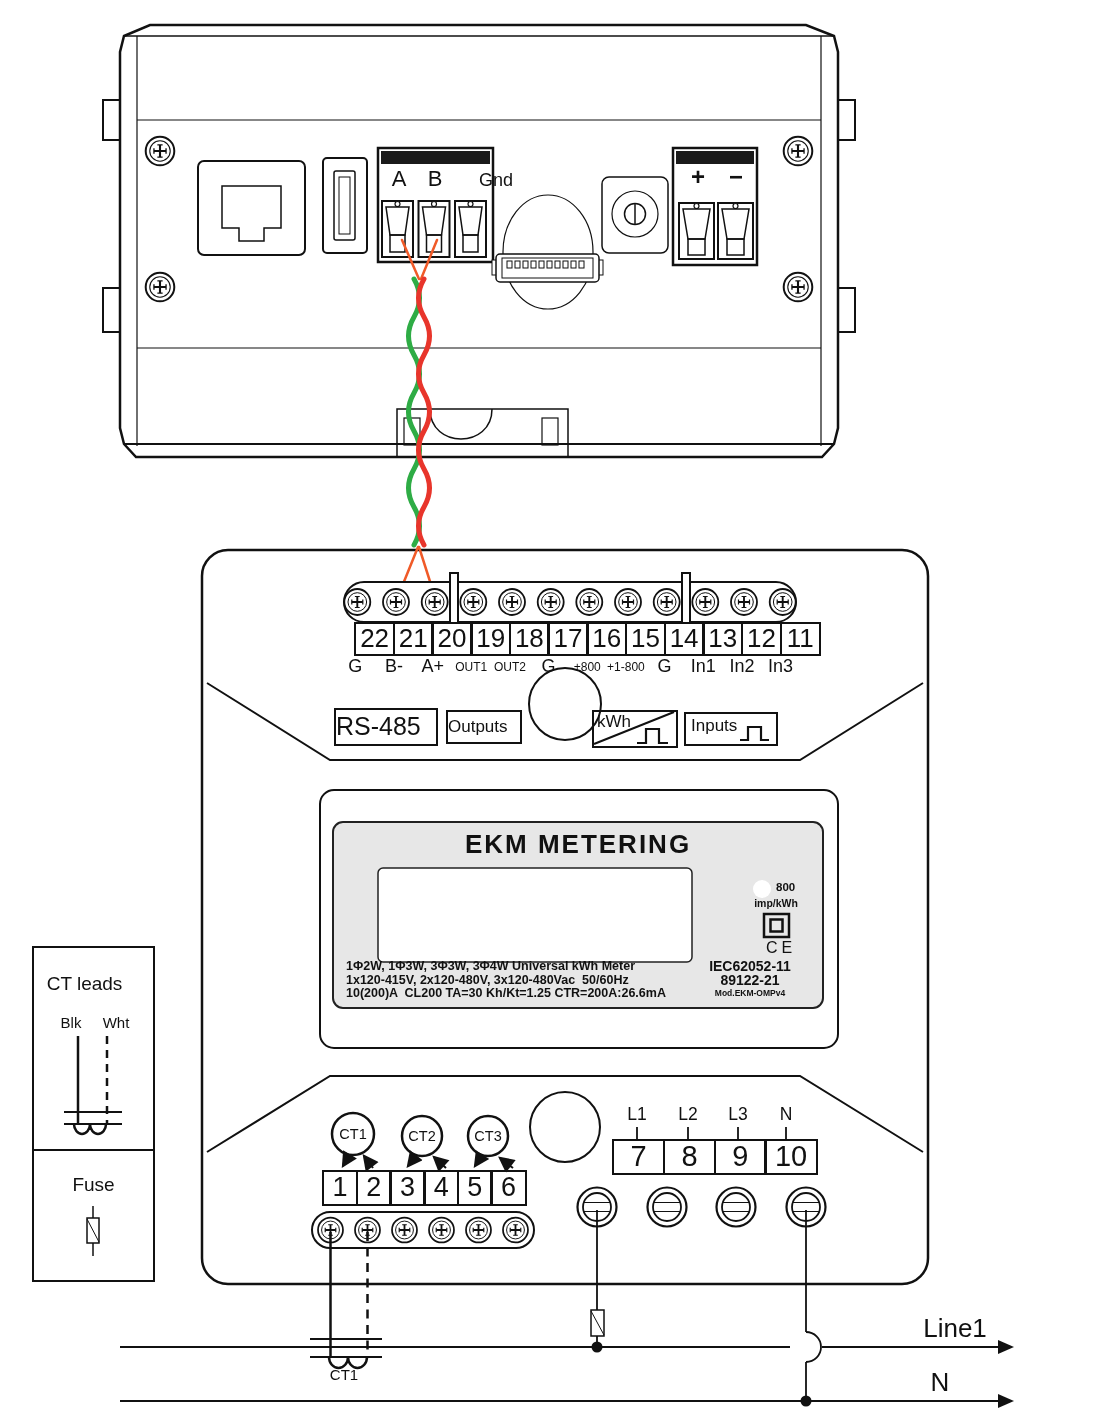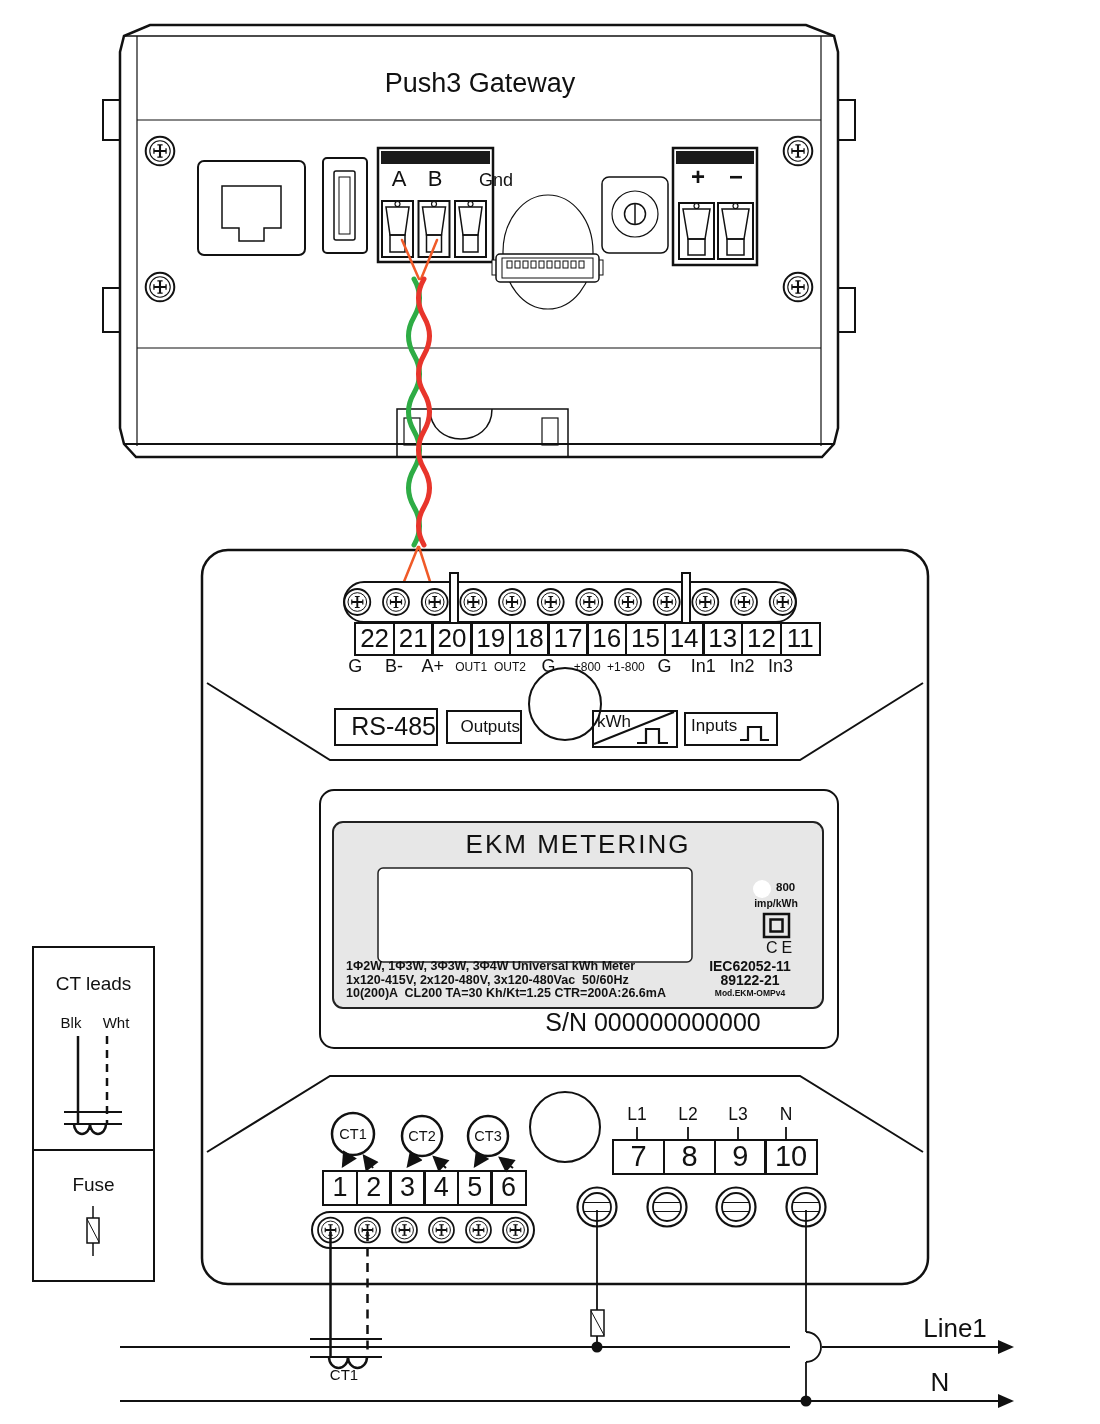--- a/index.html
+++ b/index.html
@@ -16,22 +16,22 @@
          text-align:center;font-size:26px;line-height:29px;height:34px}
   .tcell:first-child{margin-left:18px}
   .lcell{flex:0 0 38.67px;text-align:center;font-size:18px;line-height:20px}
   .lcell.sm{font-size:12px;line-height:12px;padding-top:5px}
   .ct6{flex:0 0 36.2px;margin-left:-2.5px;border:2.5px solid #111;background:none;
        text-align:center;font-size:27px;line-height:31px;height:36px}
   .ct6:first-child{margin-left:0}
   .ln4{flex:0 0 53.3px;margin-left:-2.5px;border:2.5px solid #111;background:none;
        text-align:center;font-size:29px;line-height:31px;height:36px}
   .ln4:first-child{margin-left:0}
-  .obox{position:absolute;border:2.5px solid #111;background:none;text-align:right}
-  .brand{font-weight:normal;letter-spacing:2px;font-size:26px}
+  .obox{position:absolute;border:2.5px solid #111;background:none;text-align:left}
+  .brand{font-weight:bold;letter-spacing:2px;font-size:26px}
 </style>
 </head>
 <body>
 
 <div class="stage">
 
 <svg class="lines" width="1100" height="1424" viewBox="0 0 1100 1424">
   <defs>
     <marker id="ah" viewBox="0 0 10 10" refX="8.5" refY="5" markerWidth="9" markerHeight="8" orient="auto-start-reverse">
       <path d="M0,0 L10,5 L0,10 Z" fill="#111"></path>
@@ -255,21 +255,20 @@
     <rect x="591" y="1310" width="13" height="26" fill="#fff" stroke="#111" stroke-width="1.5"></rect>
     <path d="M591,1311 L604,1335" stroke="#111" stroke-width="1"></path>
     <circle cx="597" cy="1347" r="5.5" fill="#111"></circle>
     <path d="M806,1210 V1332" stroke="#111" stroke-width="1.8"></path>
     <path d="M806,1332 A15,15 0 0 1 806,1362" fill="none" stroke="#111" stroke-width="1.8"></path>
     <path d="M806,1362 V1401" stroke="#111" stroke-width="1.8"></path>
     <circle cx="806" cy="1401" r="5.5" fill="#111"></circle>
   </g>
 </svg>
 
-<div class="abs ctr" style="left:330px;top:68px;width:300px;font-size:27px">Push3 Gateway</div>
 
 <div class="abs ctr" style="left:381px;top:166px;width:36px;font-size:22px">A</div>
 <div class="abs ctr" style="left:417px;top:166px;width:36px;font-size:22px">B</div>
 <div class="abs ctr" style="left:475px;top:170px;width:42px;font-size:18px">Gnd</div>
 
 <div class="abs ctr" style="left:679px;top:163px;width:38px;font-size:24px;font-weight:bold">+</div>
 <div class="abs ctr" style="left:717px;top:163px;width:38px;font-size:24px;font-weight:bold">−</div>
 
 <div class="trow" style="left:336px;top:622px">
   <div class="tcell">22</div>
@@ -311,21 +310,20 @@
 <div class="abs ctr brand" style="left:333px;top:829px;width:490px">EKM METERING</div>
 <div class="abs" style="left:776px;top:881px;font-size:11.5px;font-weight:bold">800</div>
 <div class="abs rt" style="left:746px;top:897px;width:60px;font-size:10.5px;font-weight:bold">imp/kWh</div>
 <div class="abs" style="left:766px;top:939px;font-size:16px;letter-spacing:4px">CE</div>
 <div class="abs pre" style="left:346px;top:959px;font-size:12.5px;font-weight:bold">1Φ2W, 1Φ3W, 3Φ3W, 3Φ4W Universal kWh Meter</div>
 <div class="abs pre" style="left:346px;top:972.5px;font-size:12.5px;font-weight:bold">1x120-415V, 2x120-480V, 3x120-480Vac  50/60Hz</div>
 <div class="abs pre" style="left:346px;top:986px;font-size:12.5px;font-weight:bold">10(200)A  CL200 TA=30 Kh/Kt=1.25 CTR=200A:26.6mA</div>
 <div class="abs rt" style="left:690px;top:958px;width:120px;font-size:14px;font-weight:bold">IEC62052-11</div>
 <div class="abs rt" style="left:690px;top:972px;width:120px;font-size:14px;font-weight:bold">89122-21</div>
 <div class="abs rt" style="left:690px;top:988px;width:120px;font-size:8.5px;font-weight:bold">Mod.EKM-OMPv4</div>
-<div class="abs rt" style="left:500px;top:1008px;width:306px;font-size:25px">S/N 000000000000</div>
 
 <div class="abs ctr" style="left:332px;top:1126px;width:42px;font-size:14.5px">CT1</div>
 <div class="abs ctr" style="left:401px;top:1128px;width:42px;font-size:14.5px">CT2</div>
 <div class="abs ctr" style="left:467px;top:1128px;width:42px;font-size:14.5px">CT3</div>
 
 <div class="trow" style="left:322px;top:1170px">
   <div class="ct6">1</div>
   <div class="ct6">2</div>
   <div class="ct6">3</div>
   <div class="ct6">4</div>
@@ -338,21 +336,21 @@
 <div class="abs ctr" style="left:720px;top:1104px;width:36px;font-size:17.5px">L3</div>
 <div class="abs ctr" style="left:768px;top:1104px;width:36px;font-size:17.5px">N</div>
 
 <div class="trow" style="left:612px;top:1139px">
   <div class="ln4">7</div>
   <div class="ln4">8</div>
   <div class="ln4">9</div>
   <div class="ln4">10</div>
 </div>
 
-<div class="abs ctr" style="left:33px;top:973px;width:121px;font-size:19px">CT leads</div>
+<div class="abs ctr" style="left:24px;top:973px;width:121px;font-size:19px">CT leads</div>
 <div class="abs ctr" style="left:55px;top:1014px;width:32px;font-size:15px">Blk</div>
 <div class="abs ctr" style="left:98px;top:1014px;width:36px;font-size:15px">Wht</div>
 <div class="abs ctr" style="left:33px;top:1174px;width:121px;font-size:19px">Fuse</div>
 
 <div class="abs ctr" style="left:900px;top:1313px;width:110px;font-size:26px">Line1</div>
 <div class="abs ctr" style="left:900px;top:1367px;width:80px;font-size:26px">N</div>
 <div class="abs ctr" style="left:322px;top:1366px;width:44px;font-size:15px">CT1</div>
 
 </div>
 

